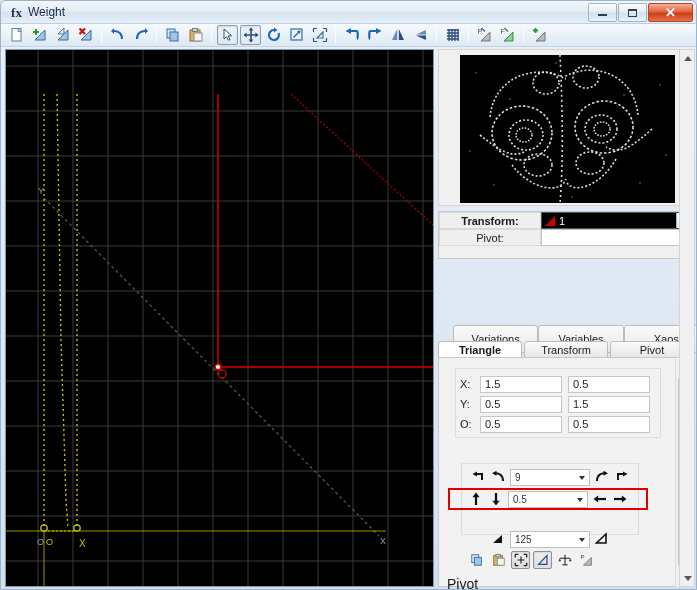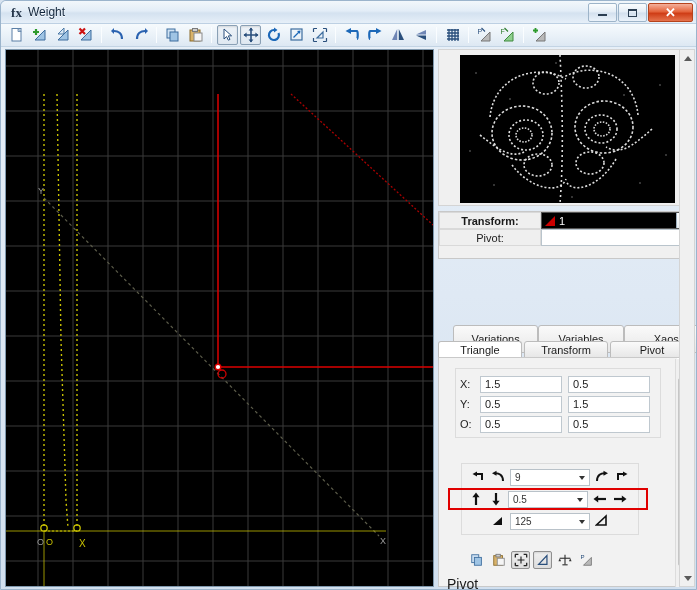--- a/index.html
+++ b/index.html
@@ -191,21 +191,21 @@
     flex: 1; height: 100%;
     background: linear-gradient(180deg,#fafafa 0%, #e7e7e7 100%);
     border: 1px solid #bcbcbc;
     border-radius: 3px 3px 0 0;
     display: flex; align-items: center; justify-content: center;
     font-size: 11px; color: #1a1a1a;
   }
   .tab.active {
     background: #fff;
     border-bottom-color: #fff;
-    font-weight: normal;
+    font-weight: bold;
   }
 
   
   #tabcontent {
     position: absolute; left: 0; top: 308px;
     width: 256px; height: 230px;
     background: #fff;
     border: 1px solid #c9c9c9;
   }
   #tabinner {
@@ -698,21 +698,21 @@
               </svg>
             </span>
             <span class="narrow">
               <svg width="14" height="14" viewBox="0 0 14 14">
                 <path d="M1 7 L10 7" stroke="#111" stroke-width="2.2"></path>
                 <path d="M13.5 7 L8.8 3.4 L8.8 10.6 Z" fill="#111"></path>
               </svg>
             </span>
           </div>
 
-          <div class="nudgerow" style="top:46px">
+          <div class="nudgerow" style="top:64px">
             <span class="narrow" style="visibility:hidden"></span>
             <span class="narrow">
               <svg width="14" height="14" viewBox="0 0 14 14">
                 <path d="M11 11 L11 3 L2 11 Z" fill="#111"></path>
               </svg>
             </span>
             <div class="ncombo">
               <span>125</span>
               <span class="ca"></span>
             </div>

